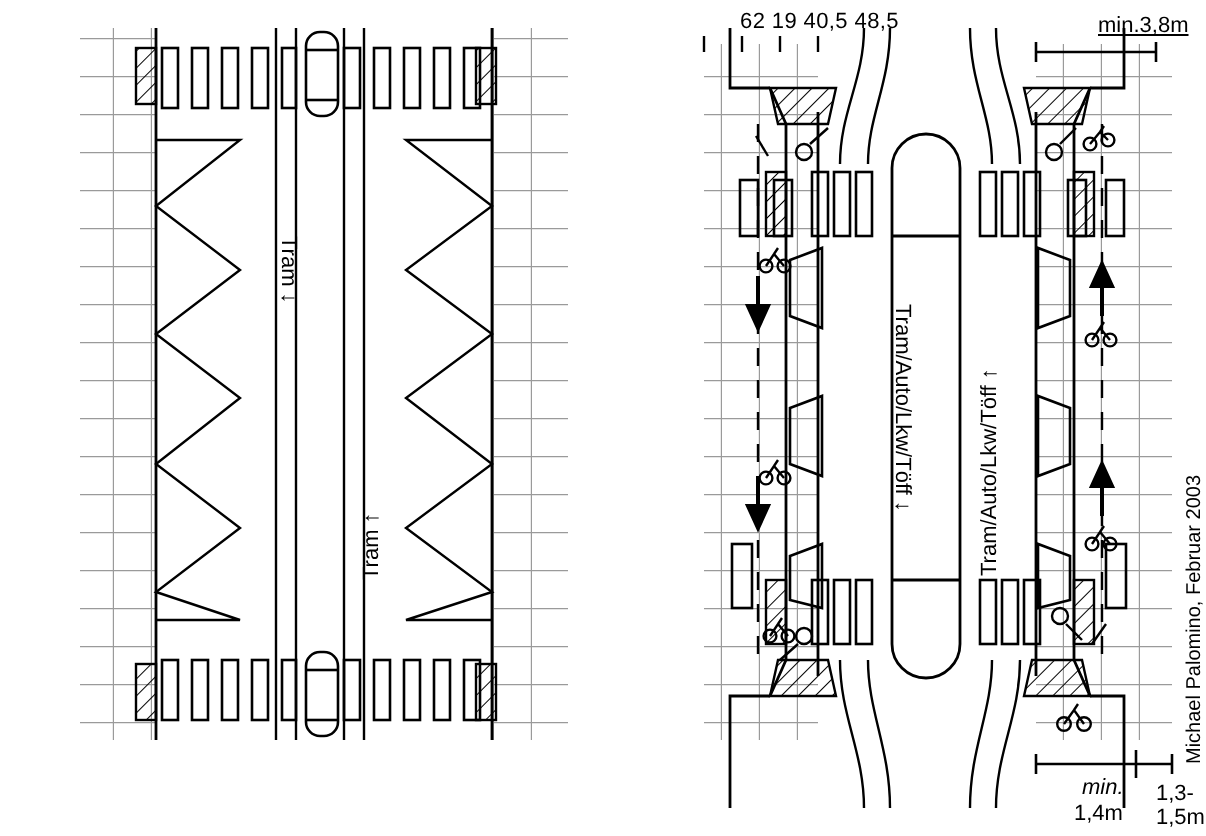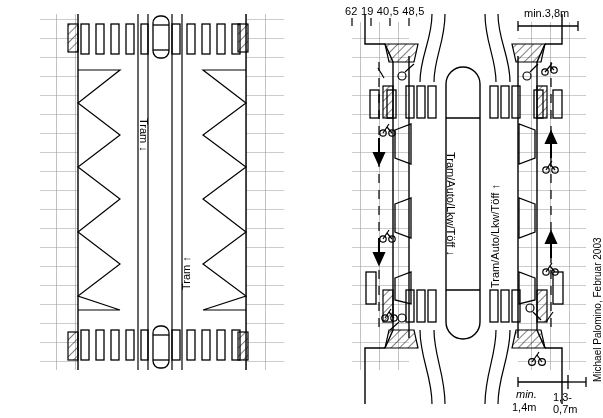--- a/index.html
+++ b/index.html
@@ -1,21 +1,21 @@
 <!DOCTYPE html>
 <html><head>
 <meta charset="utf-8">
 <style>
   html,body{margin:0;padding:0;background:#ffffff;}
   body{width:603px;height:418px;overflow:hidden;
        font-family:"Liberation Sans",sans-serif;color:#000;}
   #stage{position:relative;width:603px;height:418px;}
   svg{position:absolute;left:0;top:0;}
   .lbl{position:absolute;font-family:"Liberation Sans",sans-serif;
-       font-size:11px;color:#000;white-space:nowrap;line-height:1.05;}
+       font-size:11px;color:#000;white-space:nowrap;line-height:1.05;margin-left:25px;}
   .vlbl{position:absolute;font-family:"Liberation Sans",sans-serif;
         font-size:11px;color:#000;white-space:nowrap;
         transform-origin:0 0;}
   .vlbl.down{transform:rotate(90deg);}
   .vlbl.up{transform:rotate(-90deg);}
   .small{font-size:10px;}
 </style>
 </head>
 <body>
 
@@ -319,26 +319,26 @@
       <line x1="568" y1="382" x2="586" y2="382"></line>
       <line x1="518" y1="377" x2="518" y2="387"></line>
       <line x1="568" y1="375" x2="568" y2="389"></line>
       <line x1="586" y1="377" x2="586" y2="387"></line>
     </g>
   </g>
 </svg>
 
 <div class="lbl" style="left:345px;top:6px;letter-spacing:0.2px;">62  19 40,5 48,5</div>
 
-<div class="lbl" style="left:524px;top:8px;">min.3,8m</div>
+<div class="lbl" style="left:524px;top:8px;text-decoration:underline;">min.3,8m</div>
 
 <div class="lbl" style="left:516px;top:389px;font-style:italic;">min.</div>
 <div class="lbl" style="left:512px;top:402px;">1,4m</div>
 <div class="lbl" style="left:553px;top:392px;">1,3-</div>
-<div class="lbl" style="left:553px;top:404px;">0,7m</div>
+<div class="lbl" style="left:553px;top:404px;">1,5m</div>
 
 <div class="vlbl down" style="left:150px;top:118px;">Tram ↓</div>
 <div class="vlbl up" style="left:180px;top:290px;">Tram ↑</div>
 
 <div class="vlbl down" style="left:457px;top:152px;">Tram/Auto/Lkw/Töff ↓</div>
 <div class="vlbl up" style="left:489px;top:288px;">Tram/Auto/Lkw/Töff ↑</div>
 
 <div class="vlbl up small" style="left:592px;top:382px;">Michael Palomino, Februar 2003</div>
 
 </div>

